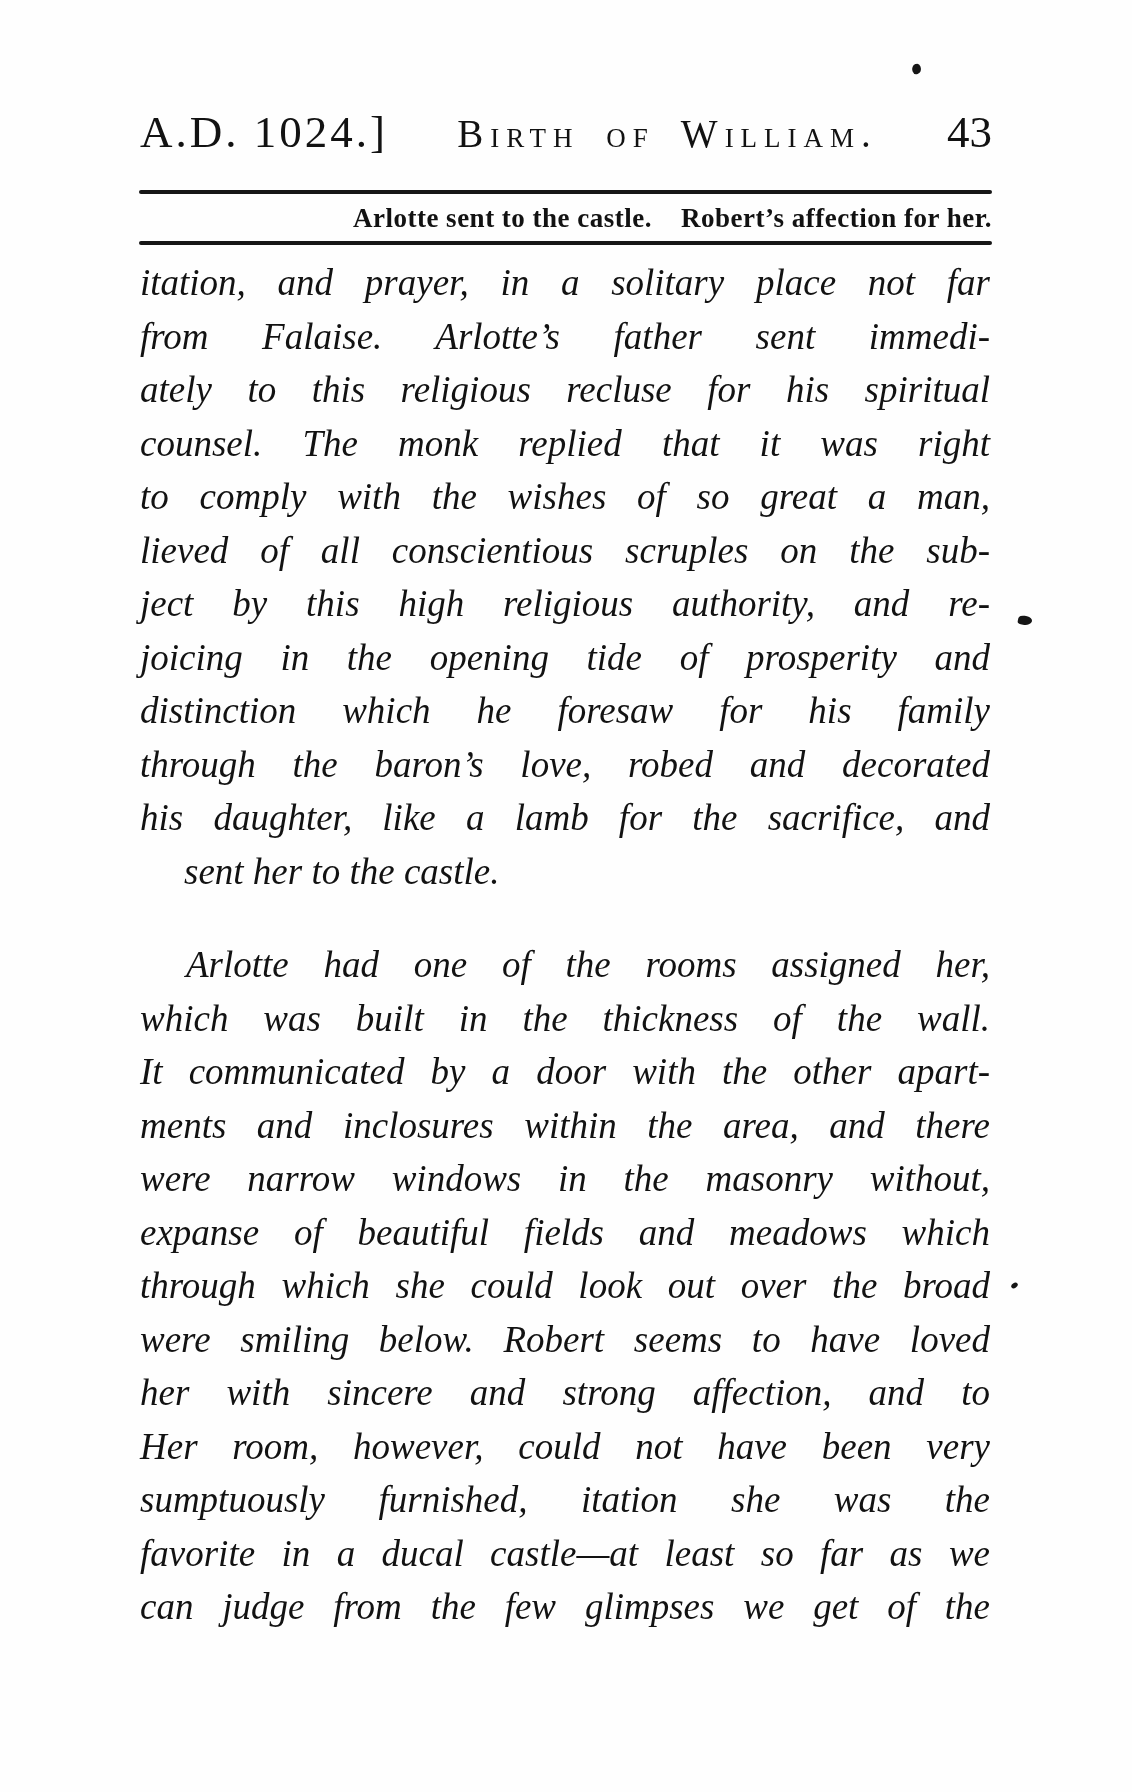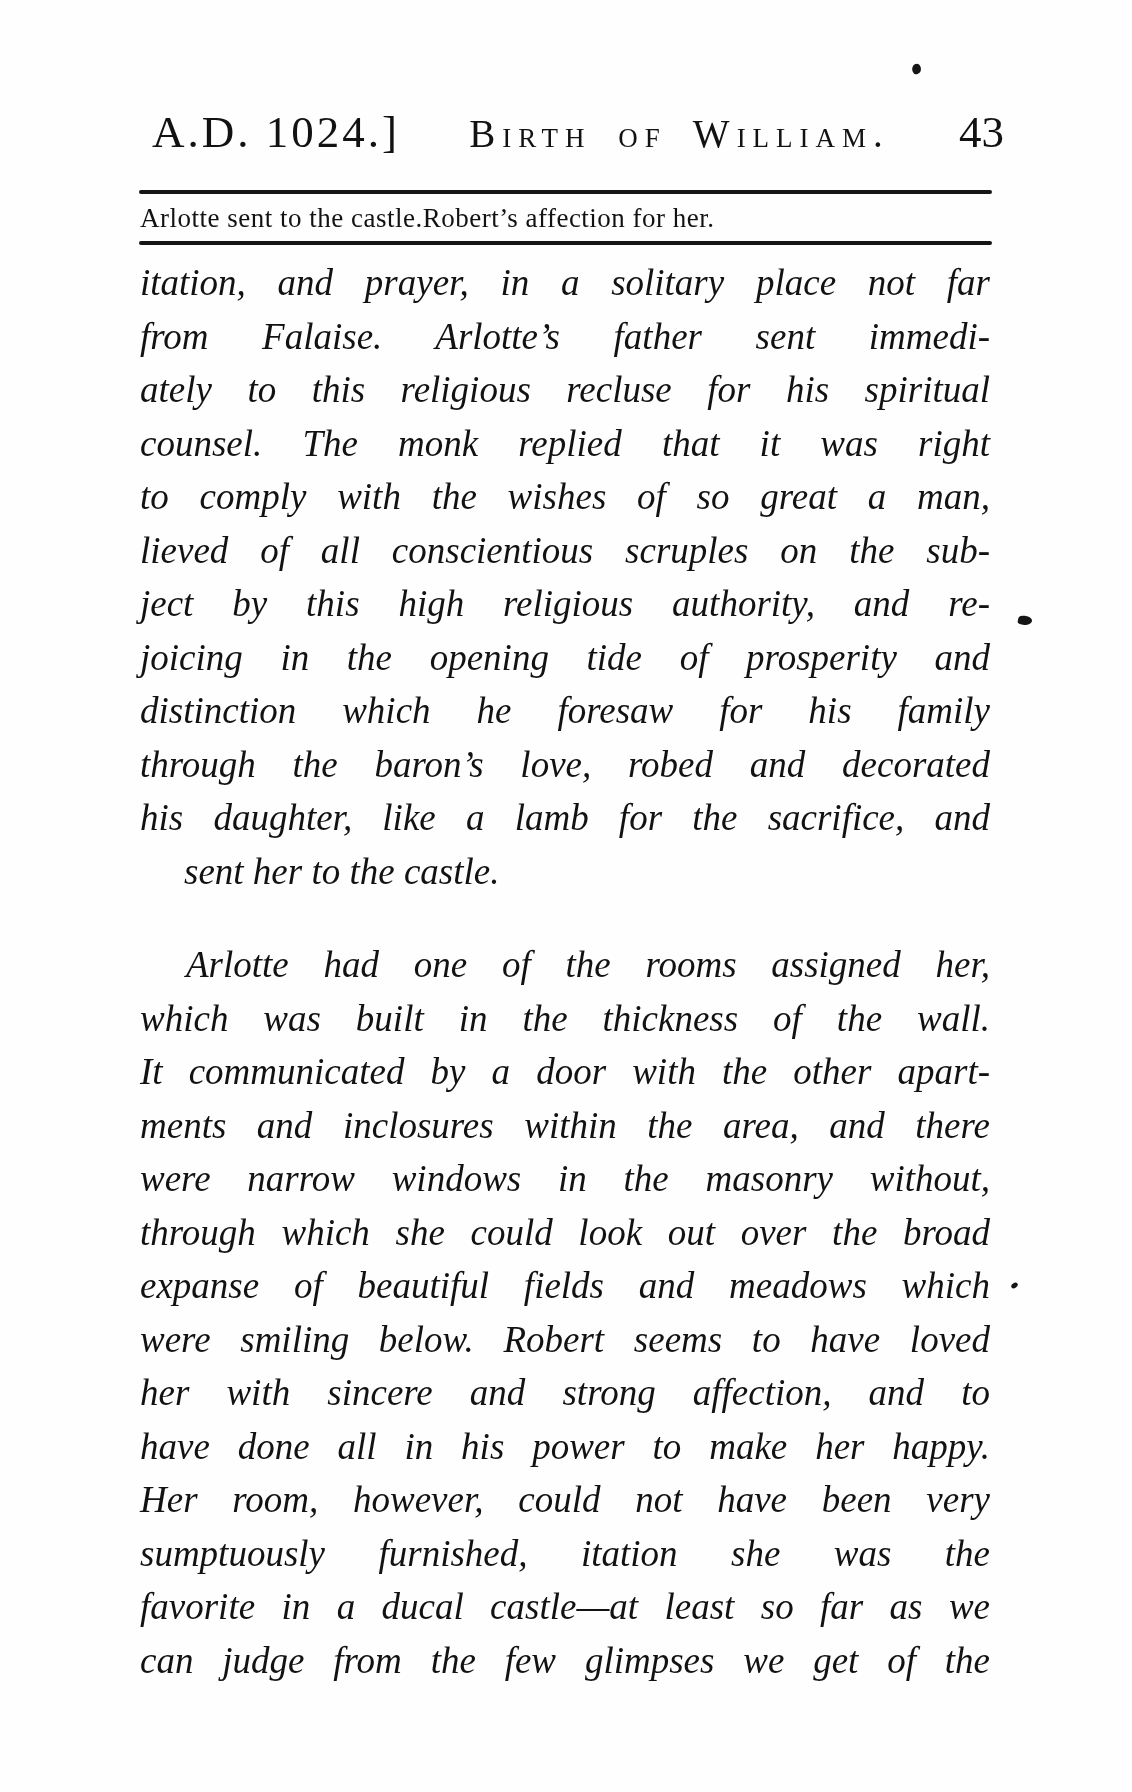--- a/index.html
+++ b/index.html
@@ -11,21 +11,21 @@
     position: relative;
     width: 1132px;
     height: 1792px;
     background: #fefefe;
     color: #121212;
     font-family: "Liberation Serif", serif;
     overflow: hidden;
   }
   .header-row {
     position: absolute;
-    left: 152px;
+    left: 140px;
     top: 106px;
     width: 852px;
     display: flex;
     align-items: baseline;
     justify-content: space-between;
   }
   .header-left {
     font-size: 45px;
     letter-spacing: 3px;
     white-space: nowrap;
@@ -52,25 +52,26 @@
     border-radius: 2px;
   }
   .rule-top { top: 190px; }
   .rule-bottom { top: 241px; }
   .running-row {
     position: absolute;
     left: 140px;
     top: 203px;
     width: 852px;
     display: flex;
-    justify-content: flex-start;
+    justify-content: flex-end;
     align-items: baseline;
     font-size: 27px;
-    font-weight: normal;
+    font-weight: bold;
     letter-spacing: 0.5px;
+    gap: 29px;
   }
   .body-text {
     position: absolute;
     left: 140px;
     top: 256px;
     width: 850px;
     font-size: 37px;
     line-height: 53.5px;
   }
   .line {
@@ -140,25 +141,24 @@
       <div class="line">joicing in the opening tide of prosperity and</div>
       <div class="line">distinction which he foresaw for his family</div>
       <div class="line">through the baron’s love, robed and decorated</div>
       <div class="line">his daughter, like a lamb for the sacrifice, and</div>
       <div class="line last">sent her to the castle.</div>
       <div class="line indent">Arlotte had one of the rooms assigned her,</div>
       <div class="line">which was built in the thickness of the wall.</div>
       <div class="line">It communicated by a door with the other apart-</div>
       <div class="line">ments and inclosures within the area, and there</div>
       <div class="line">were narrow windows in the masonry without,</div>
+      <div class="line">expanse of beautiful fields and meadows which</div>
       <div class="line">through which she could look out over the broad</div>
-      <div class="line">expanse of beautiful fields and meadows which</div>
       <div class="line">were smiling below. Robert seems to have loved</div>
       <div class="line">her with sincere and strong affection, and to</div>
-      <div class="line">have done all in his power to make her happy.</div>
       <div class="line">Her room, however, could not have been very</div>
       <div class="line">sumptuously furnished, itation she was the</div>
       <div class="line">favorite in a ducal castle—at least so far as we</div>
       <div class="line">can judge from the few glimpses we get of the</div>
     </div>
 
   <div class="speck speck-1"></div>
   <div class="speck speck-2"></div>
   <div class="speck speck-3"></div>
 

